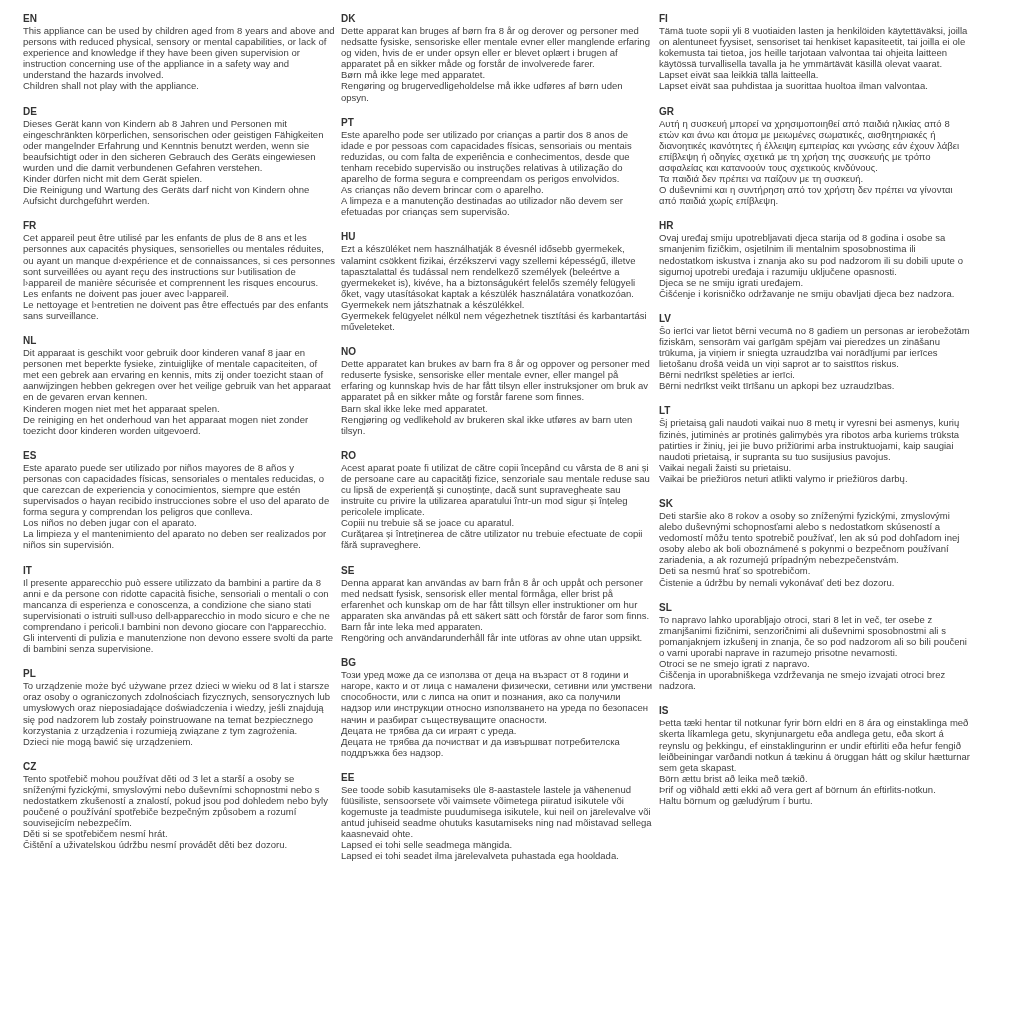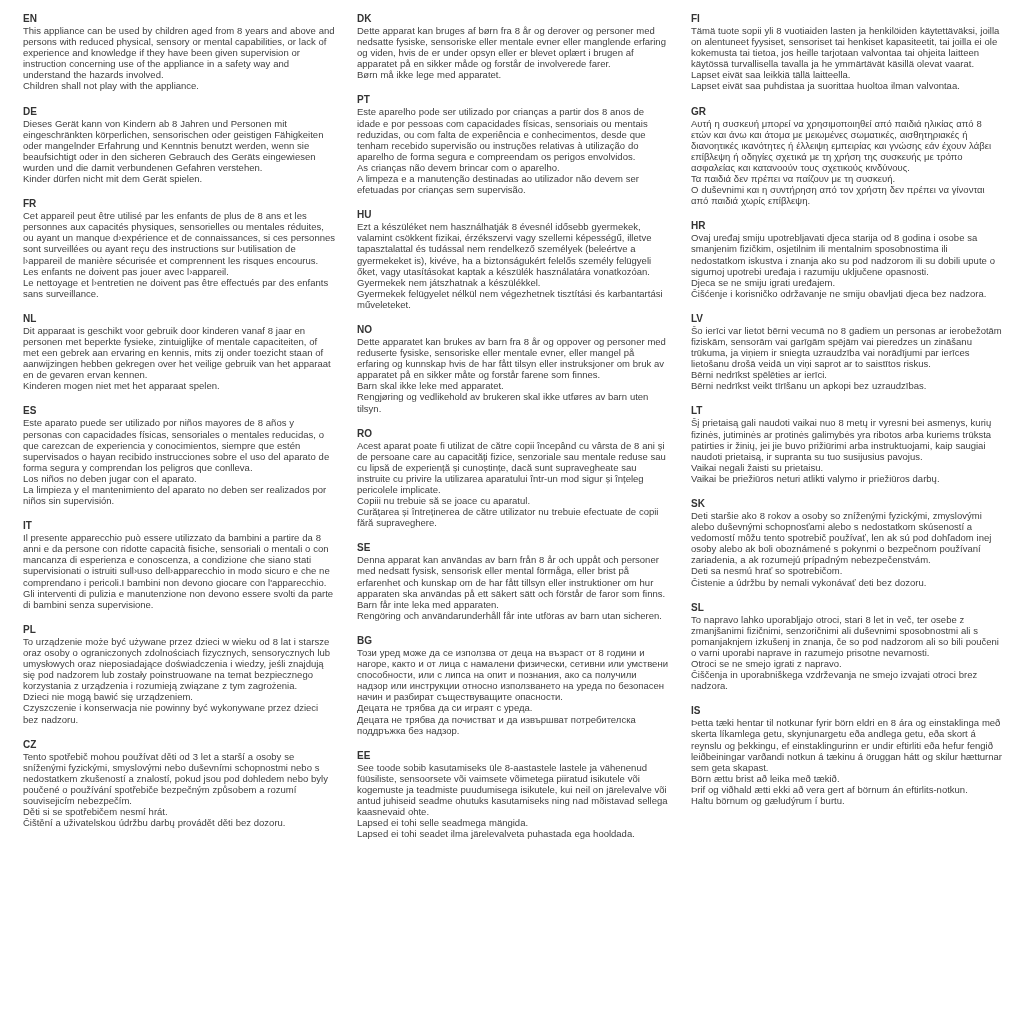--- a/index.html
+++ b/index.html
@@ -14,21 +14,21 @@
     font-family: "Liberation Sans", "DejaVu Sans", sans-serif;
     color: #3e3e3e;
   }
   .page {
     box-sizing: border-box;
     width: 844px;
     height: 1024px;
     padding: 12px 0 0 23px;
     display: grid;
     grid-template-columns: 312px 312px 312px;
-    column-gap: 22px;
+    column-gap: 6px;
     align-items: start;
   }
   .column {
     width: 312px;
   }
   .lang-block {
     margin: 0 0 13px 0;
   }
   .lang-code {
     font-size: 10px;
@@ -54,61 +54,63 @@
   <div class="column">
       <section class="lang-block">
         <h2 class="lang-code">EN</h2>
         <p class="lang-text">This appliance can be used by children aged from 8 years and above and persons with reduced physical, sensory or mental capabilities, or lack of experience and knowledge if they have been given supervision or instruction concerning use of the appliance in a safety way and understand the hazards involved.</p>
         <p class="lang-text">Children shall not play with the appliance.</p>
       </section>
       <section class="lang-block">
         <h2 class="lang-code">DE</h2>
         <p class="lang-text">Dieses Gerät kann von Kindern ab 8 Jahren und Personen mit eingeschränkten körperlichen, sensorischen oder geistigen Fähigkeiten oder mangelnder Erfahrung und Kenntnis benutzt werden, wenn sie beaufsichtigt oder in den sicheren Gebrauch des Geräts eingewiesen wurden und die damit verbundenen Gefahren verstehen.</p>
         <p class="lang-text">Kinder dürfen nicht mit dem Gerät spielen.</p>
+        <p class="lang-text">Die Reinigung und Wartung des Geräts darf nicht von Kindern ohne Aufsicht durchgeführt werden.</p>
       </section>
       <section class="lang-block">
         <h2 class="lang-code">FR</h2>
         <p class="lang-text">Cet appareil peut être utilisé par les enfants de plus de 8 ans et les personnes aux capacités physiques, sensorielles ou mentales réduites, ou ayant un manque d›expérience et de connaissances, si ces personnes sont surveillées ou ayant reçu des instructions sur l›utilisation de l›appareil de manière sécurisée et comprennent les risques encourus.</p>
         <p class="lang-text">Les enfants ne doivent pas jouer avec l›appareil.</p>
         <p class="lang-text">Le nettoyage et l›entretien ne doivent pas être effectués par des enfants sans surveillance.</p>
       </section>
       <section class="lang-block">
         <h2 class="lang-code">NL</h2>
         <p class="lang-text">Dit apparaat is geschikt voor gebruik door kinderen vanaf 8 jaar en personen met beperkte fysieke, zintuiglijke of mentale capaciteiten, of met een gebrek aan ervaring en kennis, mits zij onder toezicht staan of aanwijzingen hebben gekregen over het veilige gebruik van het apparaat en de gevaren ervan kennen.</p>
         <p class="lang-text">Kinderen mogen niet met het apparaat spelen.</p>
+        <p class="lang-text">De reiniging en het onderhoud van het apparaat mogen niet zonder toezicht door kinderen worden uitgevoerd.</p>
       </section>
       <section class="lang-block">
         <h2 class="lang-code">ES</h2>
         <p class="lang-text">Este aparato puede ser utilizado por niños mayores de 8 años y personas con capacidades físicas, sensoriales o mentales reducidas, o que carezcan de experiencia y conocimientos, siempre que estén supervisados o hayan recibido instrucciones sobre el uso del aparato de forma segura y comprendan los peligros que conlleva.</p>
         <p class="lang-text">Los niños no deben jugar con el aparato.</p>
         <p class="lang-text">La limpieza y el mantenimiento del aparato no deben ser realizados por niños sin supervisión.</p>
       </section>
       <section class="lang-block">
         <h2 class="lang-code">IT</h2>
         <p class="lang-text">Il presente apparecchio può essere utilizzato da bambini a partire da 8 anni e da persone con ridotte capacità fisiche, sensoriali o mentali o con mancanza di esperienza e conoscenza, a condizione che siano stati supervisionati o istruiti sull›uso dell›apparecchio in modo sicuro e che ne comprendano i pericoli.I bambini non devono giocare con l'apparecchio.</p>
         <p class="lang-text">Gli interventi di pulizia e manutenzione non devono essere svolti da parte di bambini senza supervisione.</p>
       </section>
       <section class="lang-block">
         <h2 class="lang-code">PL</h2>
         <p class="lang-text">To urządzenie może być używane przez dzieci w wieku od 8 lat i starsze oraz osoby o ograniczonych zdolnościach fizycznych, sensorycznych lub umysłowych oraz nieposiadające doświadczenia i wiedzy, jeśli znajdują się pod nadzorem lub zostały poinstruowane na temat bezpiecznego korzystania z urządzenia i rozumieją związane z tym zagrożenia.</p>
         <p class="lang-text">Dzieci nie mogą bawić się urządzeniem.</p>
-        <p class="lang-text">Czyszczenie i konserwacja nie powinny być wykonywane przez dzieci bez nadzoru.</p>
       </section>
       <section class="lang-block">
         <h2 class="lang-code">CZ</h2>
         <p class="lang-text">Tento spotřebič mohou používat děti od 3 let a starší a osoby se sníženými fyzickými, smyslovými nebo duševními schopnostmi nebo s nedostatkem zkušeností a znalostí, pokud jsou pod dohledem nebo byly poučené o používání spotřebiče bezpečným způsobem a rozumí souvisejicím nebezpečím.</p>
         <p class="lang-text">Děti si se spotřebičem nesmí hrát.</p>
-        <p class="lang-text">Čištění a uživatelskou údržbu darbų provádět děti bez dozoru.</p>
+        <p class="lang-text">Čištění a uživatelskou údržbu nesmí provádět děti bez dozoru.</p>
       </section>
     </div>
   <div class="column">
       <section class="lang-block">
         <h2 class="lang-code">DK</h2>
         <p class="lang-text">Dette apparat kan bruges af børn fra 8 år og derover og personer med nedsatte fysiske, sensoriske eller mentale evner eller manglende erfaring og viden, hvis de er under opsyn eller er blevet oplært i brugen af apparatet på en sikker måde og forstår de involverede farer.</p>
         <p class="lang-text">Børn må ikke lege med apparatet.</p>
+        <p class="lang-text">Rengøring og brugervedligeholdelse må ikke udføres af børn uden opsyn.</p>
       </section>
       <section class="lang-block">
         <h2 class="lang-code">PT</h2>
         <p class="lang-text">Este aparelho pode ser utilizado por crianças a partir dos 8 anos de idade e por pessoas com capacidades físicas, sensoriais ou mentais reduzidas, ou com falta de experiência e conhecimentos, desde que tenham recebido supervisão ou instruções relativas à utilização do aparelho de forma segura e compreendam os perigos envolvidos.</p>
         <p class="lang-text">As crianças não devem brincar com o aparelho.</p>
         <p class="lang-text">A limpeza e a manutenção destinadas ao utilizador não devem ser efetuadas por crianças sem supervisão.</p>
       </section>
       <section class="lang-block">
         <h2 class="lang-code">HU</h2>
         <p class="lang-text">Ezt a készüléket nem használhatják 8 évesnél idősebb gyermekek, valamint csökkent fizikai, érzékszervi vagy szellemi képességű, illetve tapasztalattal és tudással nem rendelkező személyek (beleértve a gyermekeket is), kivéve, ha a biztonságukért felelős személy felügyeli őket, vagy utasításokat kaptak a készülék használatára vonatkozóan.</p>
@@ -124,21 +126,21 @@
       <section class="lang-block">
         <h2 class="lang-code">RO</h2>
         <p class="lang-text">Acest aparat poate fi utilizat de către copii începând cu vârsta de 8 ani și de persoane care au capacități fizice, senzoriale sau mentale reduse sau cu lipsă de experiență și cunoștințe, dacă sunt supravegheate sau instruite cu privire la utilizarea aparatului într-un mod sigur și înțeleg pericolele implicate.</p>
         <p class="lang-text">Copiii nu trebuie să se joace cu aparatul.</p>
         <p class="lang-text">Curățarea și întreținerea de către utilizator nu trebuie efectuate de copii fără supraveghere.</p>
       </section>
       <section class="lang-block">
         <h2 class="lang-code">SE</h2>
         <p class="lang-text">Denna apparat kan användas av barn från 8 år och uppåt och personer med nedsatt fysisk, sensorisk eller mental förmåga, eller brist på erfarenhet och kunskap om de har fått tillsyn eller instruktioner om hur apparaten ska användas på ett säkert sätt och förstår de faror som finns.</p>
         <p class="lang-text">Barn får inte leka med apparaten.</p>
-        <p class="lang-text">Rengöring och användarunderhåll får inte utföras av barn utan sicheren.</p>
+        <p class="lang-text">Rengöring och användarunderhåll får inte utföras av ohne utan uppsikt.</p>
       </section>
       <section class="lang-block">
         <h2 class="lang-code">BG</h2>
         <p class="lang-text">Този уред може да се използва от деца на възраст от 8 години и нагоре, както и от лица с намалени физически, сетивни или умствени способности, или с липса на опит и познания, ако са получили надзор или инструкции относно използването на уреда по безопасен начин и разбират съществуващите опасности.</p>
         <p class="lang-text">Децата не трябва да си играят с уреда.</p>
         <p class="lang-text">Децата не трябва да почистват и да извършват потребителска поддръжка без надзор.</p>
       </section>
       <section class="lang-block">
         <h2 class="lang-code">EE</h2>
         <p class="lang-text">See toode sobib kasutamiseks üle 8-aastastele lastele ja vähenenud füüsiliste, sensoorsete või vaimsete võimetega piiratud isikutele või kogemuste ja teadmiste puudumisega isikutele, kui neil on järelevalve või antud juhiseid seadme ohutuks kasutamiseks ning nad mõistavad sellega kaasnevaid ohte.</p>

